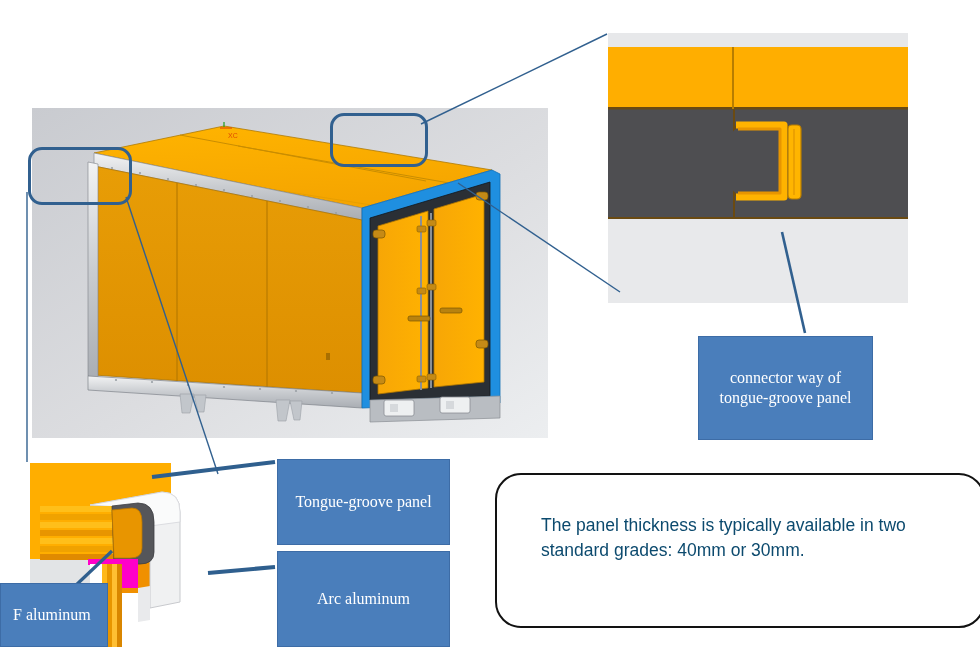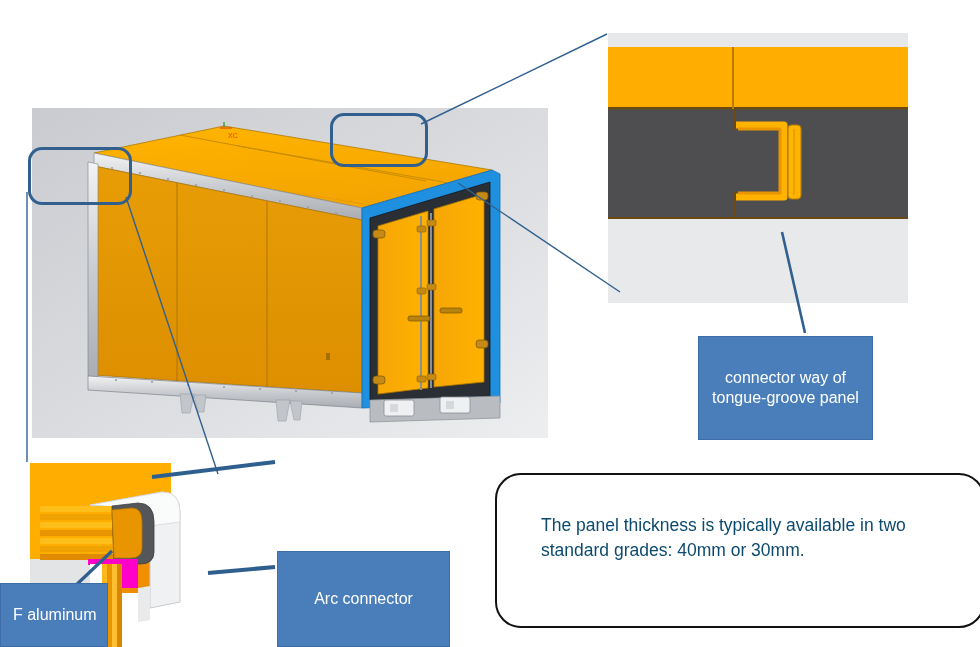--- a/index.html
+++ b/index.html
@@ -12,20 +12,21 @@
     position:absolute;
     background:#4a7ebb;
     border:1px solid #3d6ca6;
     color:#ffffff;
     display:flex;align-items:center;justify-content:center;
     text-align:center;
     line-height:1.28;
     font-size:16px;
     box-sizing:border-box;
     padding:4px 8px;
+    font-family:Liberation Serif, serif;
   }
 
   
   .callout{
     position:absolute;
     border:2.5px solid #121212;
     border-radius:26px;
     background:#ffffff;
     box-sizing:border-box;
   }
@@ -253,23 +254,26 @@
 
     <line x1="208" y1="573" x2="275" y2="567" stroke="#2f5f8e" stroke-width="4"></line>
 
     <line x1="74" y1="587" x2="112" y2="551" stroke="#2f5f8e" stroke-width="3.2"></line>
   </svg>
 
   <div class="lbl" style="left:698px;top:336px;width:175px;height:104px;">
     <span>connector way of tongue-groove panel</span>
   </div>
 
+  <div class="lbl" style="left:277px;top:459px;width:173px;height:86px;">
+    <span>Tongue-groove panel</span>
+  </div>
 
   <div class="lbl" style="left:277px;top:551px;width:173px;height:96px;">
-    <span>Arc connector</span>
+    <span>Arc aluminum</span>
   </div>
 
   <div class="lbl" style="left:0px;top:583px;width:108px;height:64px;justify-content:flex-start;padding-left:12px;">
     <span>F aluminum</span>
   </div>
 
   <div class="callout" style="left:495px;top:473px;width:490px;height:155px;">
     <div class="txt">The panel thickness is typically available in two standard grades: 40mm or 30mm.</div>
   </div>
 

